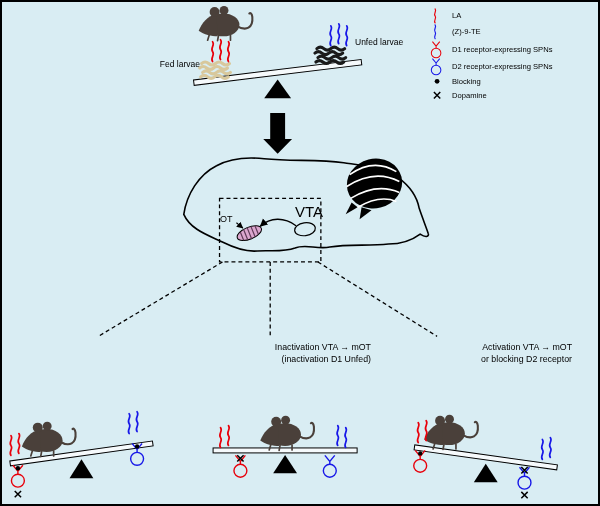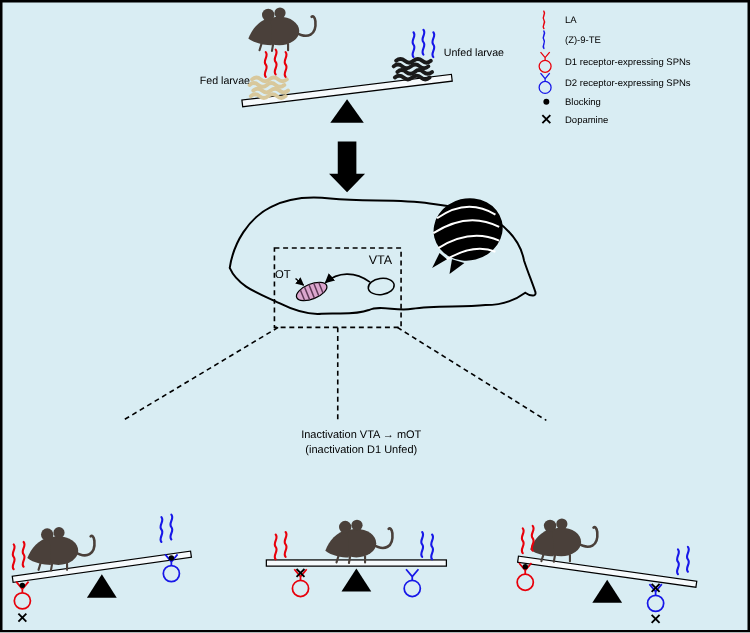--- a/index.html
+++ b/index.html
@@ -1,21 +1,21 @@
 <!DOCTYPE html>
 <html style="--background: #d9edf3; --la: #e8000b; --zte: #1717e8; --fed: #d8c89c; --unfed: #1a1a1a; --ink: #000000; --mouse: #4a403a; --ot: #dba6ce; --otStripe: #5e3a57; --beam: #f6fafc;"><head>
 <meta charset="utf-8">
 <style>
   html,body{margin:0;padding:0;background:#fff}
   #page{position:relative;width:600px;height:506px;box-sizing:border-box;border:2px solid #000;
         background:var(--background,#d9edf3);font-family:"Liberation Sans",sans-serif;overflow:hidden}
   #art{position:absolute;left:0;top:0}
   .lbl{position:absolute;color:#000;white-space:nowrap}
   .legend-label{position:absolute;left:450px;font-size:7.6px;color:#000;white-space:nowrap}
-  .panel-title{position:absolute;text-align:center;font-size:8.8px;line-height:11.8px;color:#000}
+  .panel-title{position:absolute;text-align:right;font-size:8.8px;line-height:11.8px;color:#000}
   .panel-title span{display:block}
   .c-la{stroke:var(--la)}
   .c-zte{stroke:var(--zte)}
   .c-fed{stroke:var(--fed)}
   .c-unfed{stroke:var(--unfed)}
   .c-ink{stroke:var(--ink)}
   .fill-ink{fill:var(--ink)}
   .c-mouse{fill:var(--mouse);stroke:var(--mouse)}
   .beam{fill:var(--beam);stroke:var(--ink);stroke-width:1}
   .outline{fill:none;stroke:var(--ink)}
@@ -174,21 +174,23 @@
   <div class="lbl" style="left:353px;top:35px;font-size:8.5px">Unfed larvae</div>
 
   <div class="legend-label" style="top:9px">LA</div>
   <div class="legend-label" style="top:25px">(Z)-9-TE</div>
   <div class="legend-label" style="top:43px">D1 receptor-expressing SPNs</div>
   <div class="legend-label" style="top:60px">D2 receptor-expressing SPNs</div>
   <div class="legend-label" style="top:75px">Blocking</div>
   <div class="legend-label" style="top:89px">Dopamine</div>
 
   <div class="lbl" style="left:218px;top:212px;font-size:9px">OT</div>
-  <div class="lbl" style="left:293px;top:201px;font-size:10px">VTA</div>
+  <div class="lbl" style="left:293px;top:201px;font-size:15px">VTA</div>
 
   <div class="panel-title" style="left:205px;top:340px;width:164px">
     <span>Inactivation VTA → mOT</span>
     <span>(inactivation D1 Unfed)</span>
   </div>
   <div class="panel-title" style="left:405px;top:340px;width:165px">
+    <span>Activation VTA → mOT</span>
+    <span>or blocking D2 receptor</span>
   </div>
 </div>
 
 </body></html>

